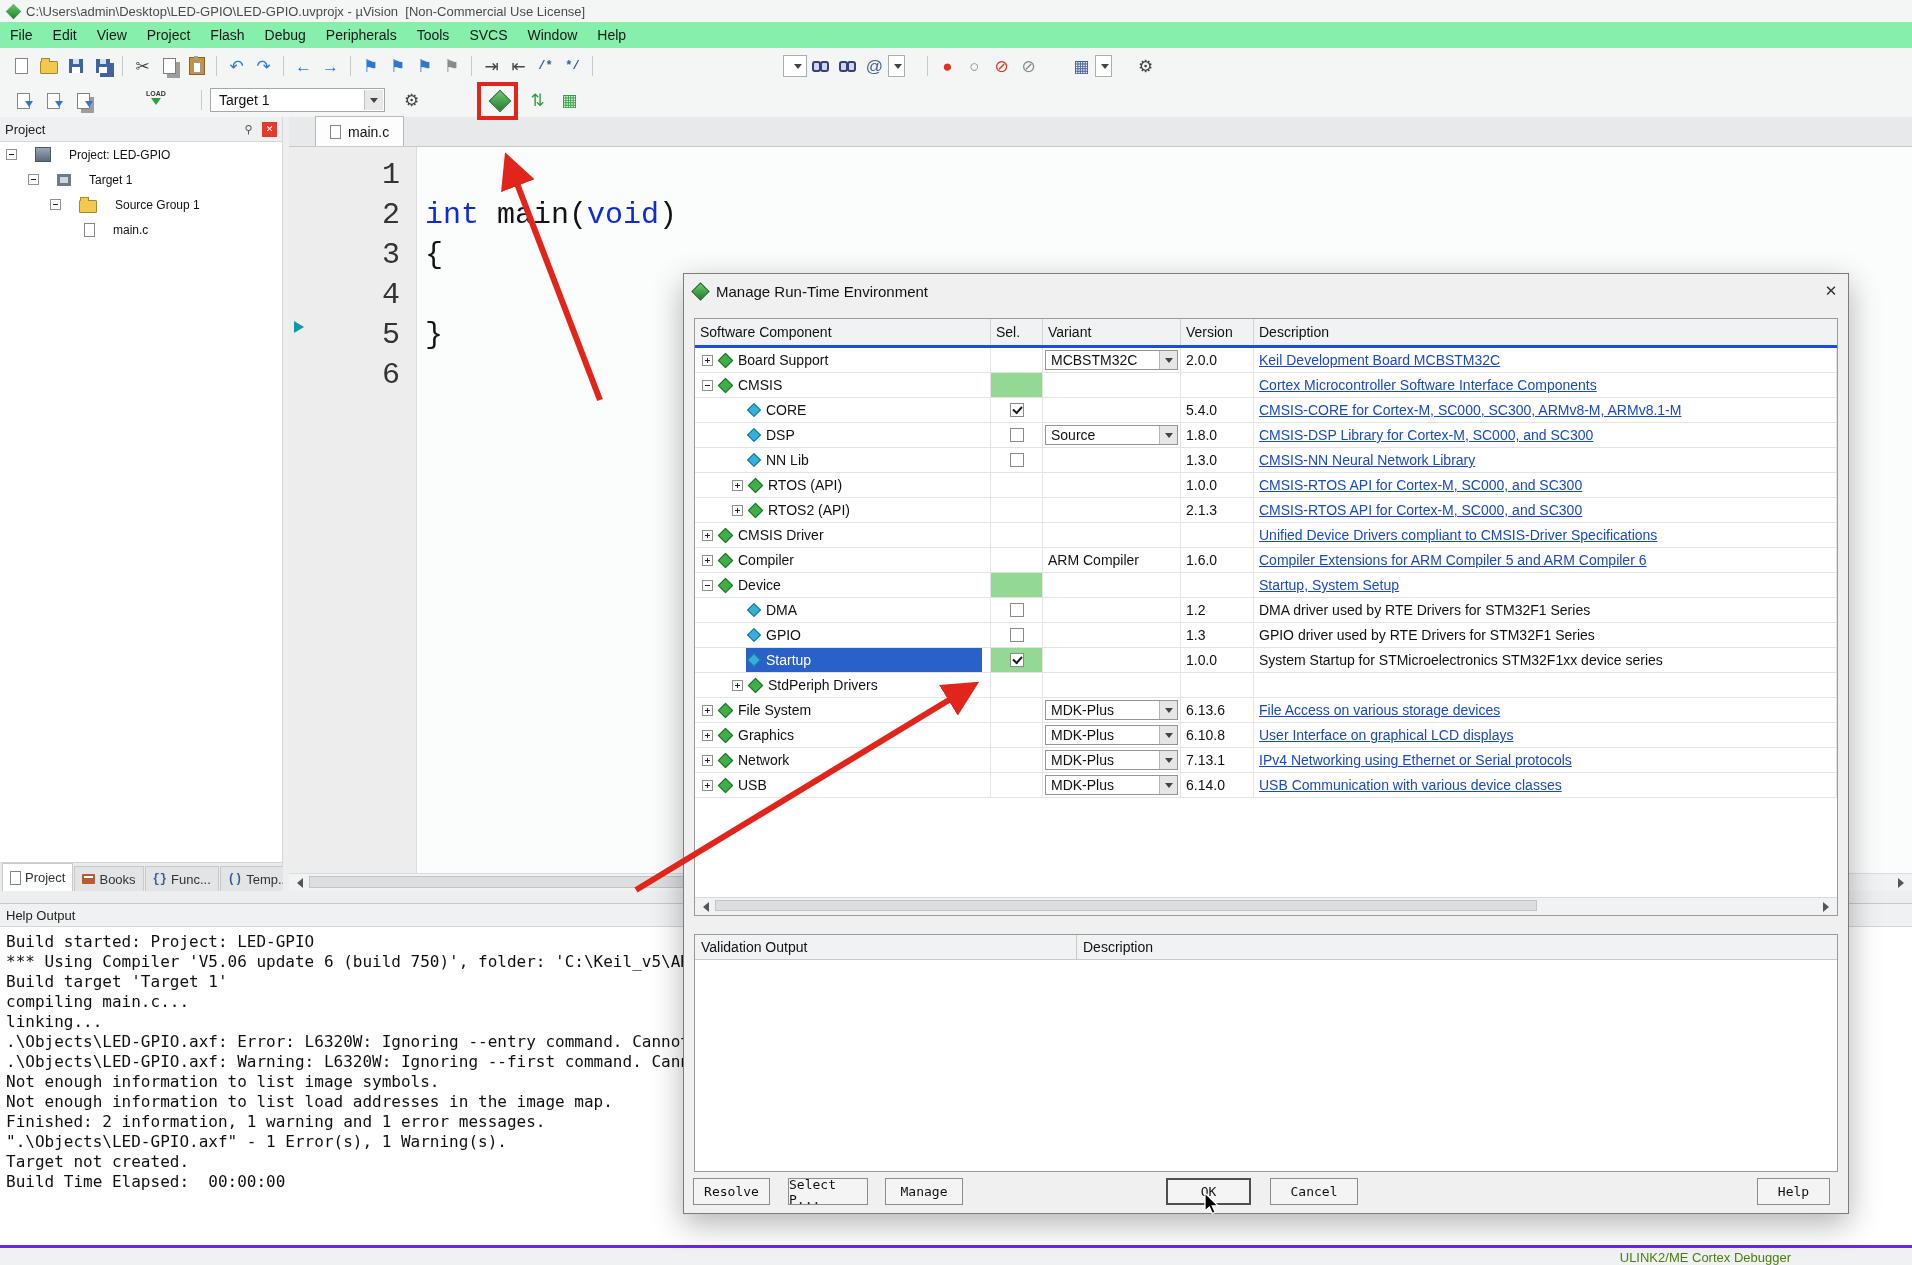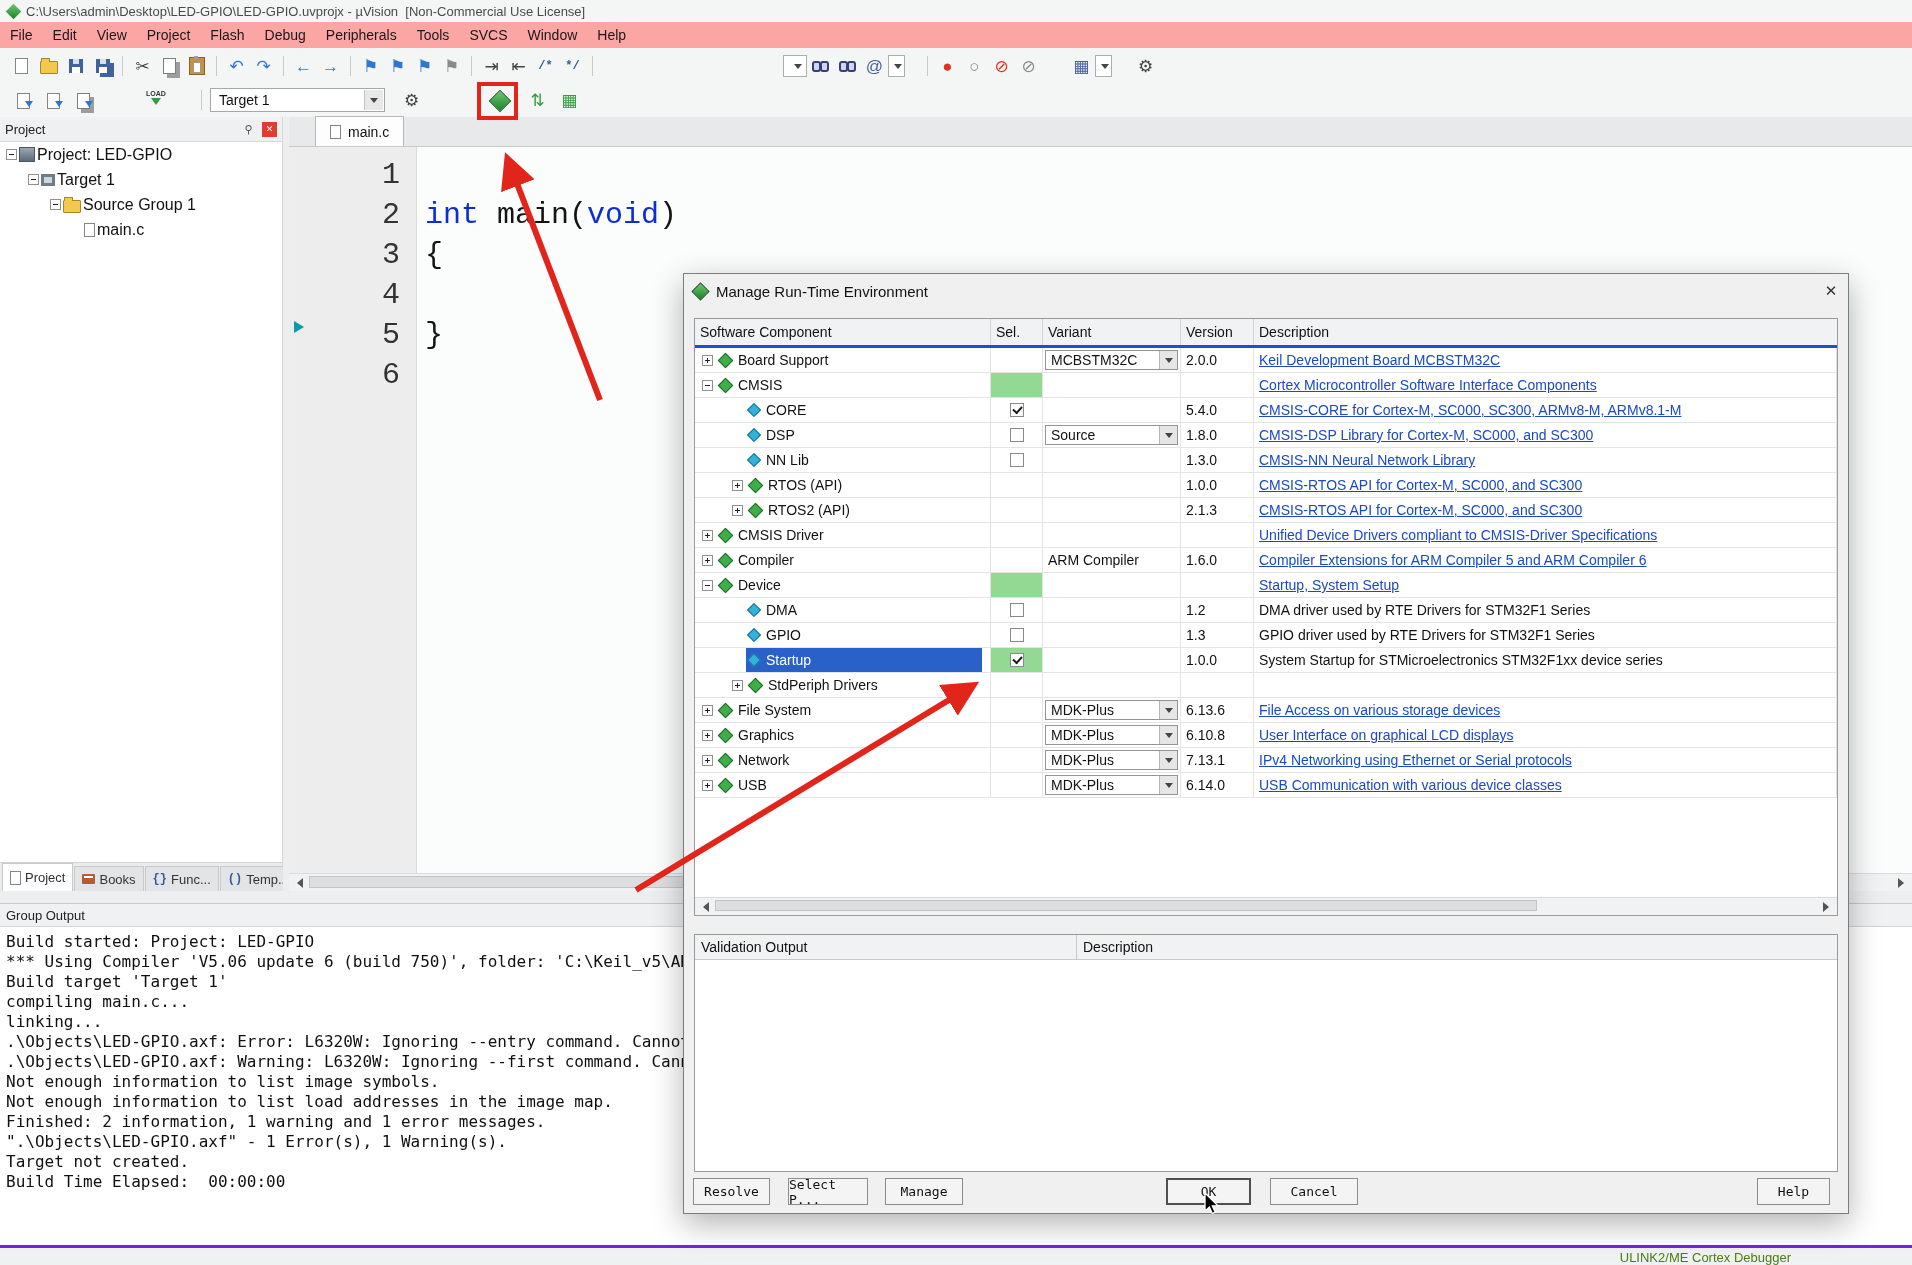--- a/index.html
+++ b/index.html
@@ -3,21 +3,21 @@
 <meta charset="utf-8">
 <style>
   html,body{margin:0;padding:0}
   body{width:1912px;height:1265px;position:relative;overflow:hidden;background:#e9ecee;
        font-family:"Liberation Sans",sans-serif;color:#111}
   .abs{position:absolute}
   
   #titlebar{position:absolute;left:0;top:0;right:0;height:22px;background:#f4f5f5;display:flex;
             align-items:center;gap:7px;padding-left:8px;font-size:13px;color:#4a4a4a;white-space:pre}
   .appicon{width:11px;height:11px;background:linear-gradient(135deg,#6cc96f,#1f7f2a);transform:rotate(45deg);flex:none}
-  #menubar{position:absolute;left:0;top:22px;right:0;height:26px;background:#fca5a5;display:flex;
+  #menubar{position:absolute;left:0;top:22px;right:0;height:26px;background:#86efac;display:flex;
            align-items:center;font-size:14px;color:#191919}
   .mi{padding:4px 10px}
   #tb1{position:absolute;left:0;top:48px;right:0;height:36px;background:#f4f5f5;border-bottom:1px solid #e2e2e2;
        display:flex;align-items:center;padding-left:8px}
   #tb2{position:absolute;left:0;top:84px;right:0;height:33px;background:#f4f5f5;border-bottom:1px solid #dcdcdc}
   .tb{width:27px;height:27px;display:flex;align-items:center;justify-content:center;flex:none}
   .g{font-size:17px;line-height:1}
   .sep{width:1px;height:20px;background:#c9c9c9;margin:0 6px;flex:none}
   .blue{color:#2e77d0}.red{color:#d32}.grayc{color:#8a8a8a}.steel{color:#44609c}.dark{color:#444}.greenc{color:#2f9e3f}
   .cm{font-family:"Liberation Mono",monospace;font-size:12px;font-weight:bold;color:#335b9e}
@@ -49,21 +49,21 @@
              font-size:14px;display:flex;align-items:center;padding-left:8px;box-sizing:border-box}
   #targetsel .dd{position:absolute;right:1px;top:1px;bottom:1px;width:18px;background:#e8e8e8;border-left:1px solid #c2c2c2;
              display:flex;align-items:center;justify-content:center}
   #targetsel .dd i{border:4px solid transparent;border-top:5px solid #444;margin-top:4px}
   .ic-load{display:flex;flex-direction:column;align-items:center;font-size:7px;font-weight:bold;color:#333;line-height:1}
   
   #proj{position:absolute;left:0;top:117px;width:283px;height:774px;background:#fff;border-right:1px solid #d8d8d8;box-sizing:border-box}
   #projhdr{height:24px;background:#eef0f1;border-bottom:1px solid #d8d8d8;display:flex;align-items:center;padding:0 5px;font-size:13px;color:#222;gap:6px}
   .pbtn{width:15px;height:15px;display:flex;align-items:center;justify-content:center;font-size:11px;color:#555}
   .pclose{background:#e23c2e;color:#fff;font-size:9px}
-  .trow{display:flex;align-items:center;height:25px;font-size:16px;gap:2px}
+  .trow{display:flex;align-items:center;height:25px;font-size:12px;gap:18px}
   .bx{width:11px;height:11px;border:1px solid #919191;background:#fff;position:relative;flex:none;box-sizing:border-box}
   .bx::before{content:"";position:absolute;left:2px;right:2px;top:4px;height:1px;background:#222}
   .bx.plus::after{content:"";position:absolute;top:2px;bottom:2px;left:4px;width:1px;background:#222}
   .ic-proj{width:14px;height:13px;background:linear-gradient(#9aa7b5,#5d6a78);border:1px solid #4a5663;flex:none}
   .ic-target{width:14px;height:12px;background:#6e7b88;position:relative;flex:none}
   .ic-target::after{content:"";position:absolute;left:3px;top:3px;right:3px;bottom:3px;background:#cfd6dd}
   #projtabs{position:absolute;bottom:0;left:0;right:0;height:28px;background:#e9ebec;display:flex;align-items:flex-end;padding-left:2px;gap:1px;border-top:1px solid #d2d2d2}
   .ptab{height:24px;display:flex;align-items:center;gap:4px;padding:0 7px;font-size:13px;background:#e2e4e5;
         border:1px solid #c9c9c9;border-bottom:none;color:#333;white-space:nowrap}
   .ptab.on{background:#fff;height:27px}
@@ -386,21 +386,21 @@
     <div id="edthumb"></div>
     <span class="sbarr" style="right:0">
         <span class="tri-r"></span>
       </span>
   </div>
 </div>
 
 <div id="hsplit"></div>
 <div id="bo">
   <div id="bohdr">
-    <span>Group Output</span>
+    <span>Help Output</span>
   </div>
   <pre id="bopre">Build started: Project: LED-GPIO
 *** Using Compiler 'V5.06 update 6 (build 750)', folder: 'C:\Keil_v5\ARM
 Build target 'Target 1'
 compiling main.c...
 linking...
 .\Objects\LED-GPIO.axf: Error: L6320W: Ignoring --entry command. Cannot
 .\Objects\LED-GPIO.axf: Warning: L6320W: Ignoring --first command. Cann
 Not enough information to list image symbols.
 Not enough information to list load addresses in the image map.

